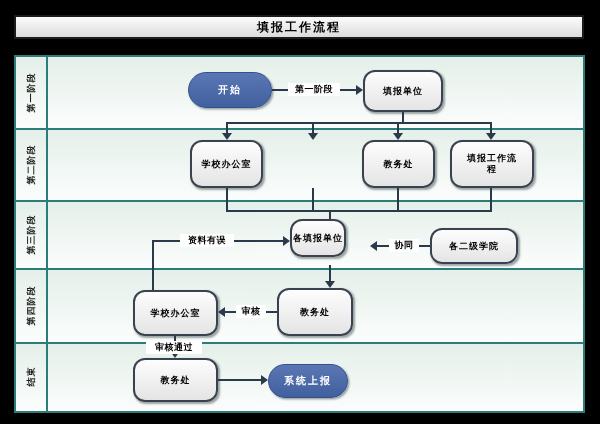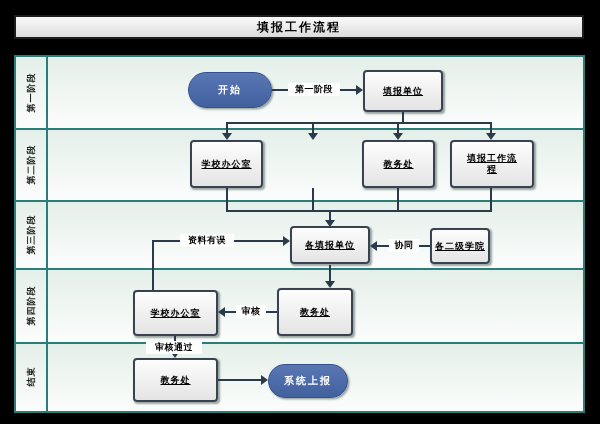--- a/index.html
+++ b/index.html
@@ -9,23 +9,23 @@
             border:2px solid #1c1c1c;background:linear-gradient(180deg,#fbfbfb,#dcdcdc);
             display:flex;align-items:center;justify-content:center;}
   .titlebar span{font-size:12px;font-weight:bold;color:#000;letter-spacing:2px;}
   .main{position:absolute;left:14px;top:55px;width:571px;height:358px;box-sizing:border-box;
         border:2px solid #2a7d78;background:#f4faf7;}
   .band{position:absolute;left:0;width:567px;background:linear-gradient(180deg,#e4efe9,#fbfdfc);}
   .divider{position:absolute;left:0;width:567px;height:2px;background:#2a7d78;}
   .lanecol{position:absolute;left:30px;top:0;width:2px;height:354px;background:#2a7d78;}
   .stagelabel{position:absolute;left:0;width:30px;display:flex;align-items:center;justify-content:center;}
   .stagelabel span{transform:rotate(-90deg);white-space:nowrap;font-size:9px;font-weight:bold;color:#1a1a1a;letter-spacing:1px;}
-  .pbox{position:absolute;box-sizing:border-box;border:2px solid #39424e;border-radius:4px;
+  .pbox{position:absolute;box-sizing:border-box;border:2px solid #39424e;border-radius:12px;
         background:linear-gradient(180deg,#fdfdfd,#e4e4e4);box-shadow:1.5px 1.5px 2px rgba(40,60,60,.45);
-        display:flex;align-items:center;justify-content:center;text-align:center;text-decoration:underline;}
+        display:flex;align-items:center;justify-content:center;text-align:center;}
   .pbox span{font-size:9px;font-weight:bold;color:#000;letter-spacing:1px;line-height:11px;}
   .pill{position:absolute;box-sizing:border-box;border:1px solid #35508c;border-radius:18px;
         background:linear-gradient(180deg,#5a77b4,#41609e);box-shadow:1.5px 1.5px 2px rgba(40,60,60,.45);
         display:flex;align-items:center;justify-content:center;}
   .pill span{font-size:10px;font-weight:bold;color:#fff;letter-spacing:2px;}
   .hline,.vline{position:absolute;background:#2b3a4a;}
   .ah{position:absolute;width:0;height:0;}
   .ah.right{border-top:5px solid transparent;border-bottom:5px solid transparent;border-left:7px solid #2b3a4a;}
   .ah.left{border-top:5px solid transparent;border-bottom:5px solid transparent;border-right:7px solid #2b3a4a;}
   .ah.down{border-left:5px solid transparent;border-right:5px solid transparent;border-top:7px solid #2b3a4a;}
@@ -104,24 +104,24 @@
       </div>
 
     <div class="vline" style="left:210px;top:131px;width:2px;height:24px"></div>
     <div class="vline" style="left:296px;top:131px;width:2px;height:24px"></div>
     <div class="vline" style="left:381px;top:131px;width:2px;height:24px"></div>
     <div class="vline" style="left:474px;top:131px;width:2px;height:24px"></div>
     <div class="hline" style="left:210px;top:153px;width:266px;height:2px"></div>
     <div class="vline" style="left:313px;top:153px;width:2px;height:10px"></div>
     <div class="ah down" style="left:309px;top:163px"></div>
 
-    <div class="pbox" style="left:274px;top:169px;width:80px;height:38px">
+    <div class="pbox" style="left:274px;top:162px;width:56px;height:38px">
       <span>各填报单位</span>
       </div>
-    <div class="pbox" style="left:414px;top:171px;width:60px;height:36px">
+    <div class="pbox" style="left:414px;top:171px;width:88px;height:36px">
       <span>各二级学院</span>
       </div>
     <div class="hline" style="left:361px;top:188px;width:53px;height:2px"></div>
     <div class="ah left" style="left:354px;top:184px"></div>
     <div class="elabel" style="left:373px;top:182px;width:26px">协同</div>
 
     <div class="vline" style="left:136px;top:183px;width:2px;height:50px"></div>
     <div class="hline" style="left:136px;top:183px;width:131px;height:2px"></div>
     <div class="ah right" style="left:267px;top:179px"></div>
     <div class="elabel" style="left:164px;top:177px;width:50px">资料有误</div>

